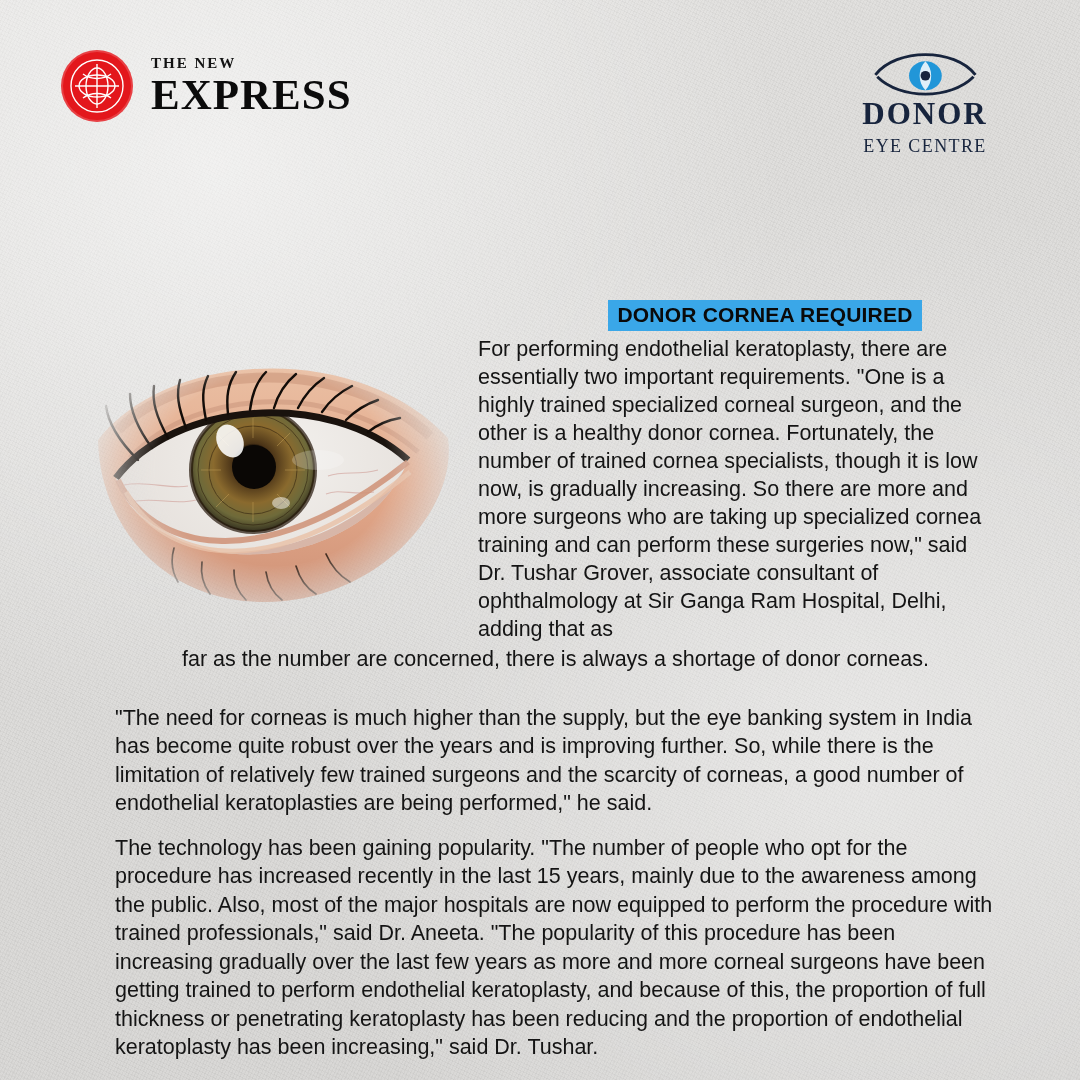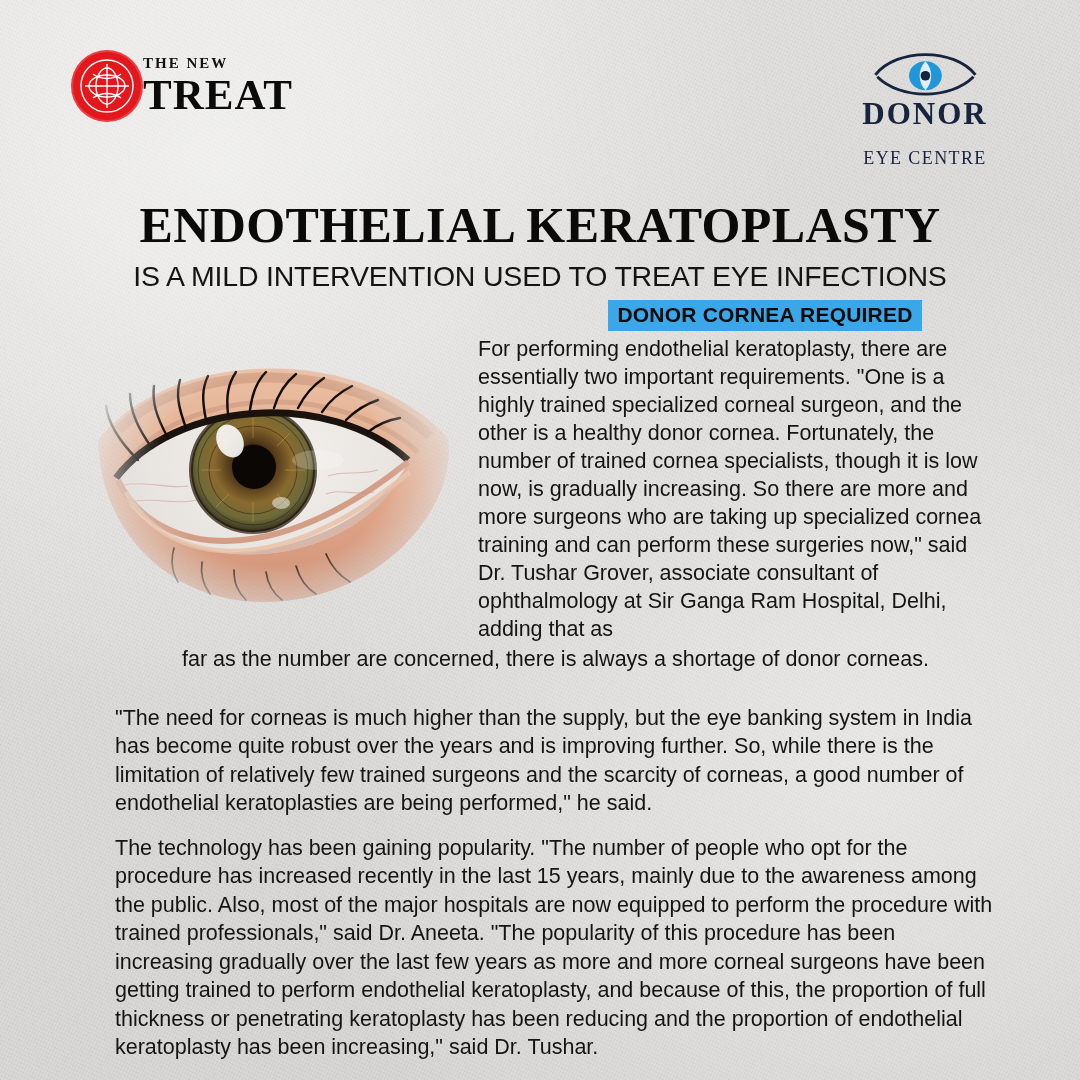--- a/index.html
+++ b/index.html
@@ -18,22 +18,22 @@
       repeating-linear-gradient(115deg, rgba(0,0,0,0.028) 0px, rgba(0,0,0,0.028) 1px, rgba(255,255,255,0.02) 1px, rgba(255,255,255,0.02) 3px),
       repeating-linear-gradient(25deg, rgba(0,0,0,0.022) 0px, rgba(0,0,0,0.022) 1px, rgba(255,255,255,0.02) 1px, rgba(255,255,255,0.02) 4px),
       linear-gradient(160deg, #e3e2e0 0%, #dcdbd9 40%, #d4d3d1 100%);
   }
 
   
   #header {
     position: absolute; top: 44px; left: 0; width: 1080px; height: 120px;
   }
   #masthead {
-    position: absolute; left: 71px; top: 6px;
-    display: flex; align-items: center; 
+    position: absolute; left: 61px; top: 6px;
+    display: flex; align-items: center; gap: 18px;
   }
   .tnie-seal {
     width: 72px; height: 72px; border-radius: 50%;
     background: #e3171c;
     position: relative; flex: none;
     box-shadow: inset 0 0 0 2px rgba(255,255,255,0.18);
   }
   .tnie-seal svg { position: absolute; inset: 0; }
   #masthead-text { line-height: 1; }
   .tnie-the-new {
@@ -51,21 +51,21 @@
     position: absolute; right: 70px; top: 0px;
     width: 170px; text-align: center; color: #1b2a49;
   }
   #vision-eye { height: 52px; display: block; margin: 0 auto 2px; }
   .vision-name {
     font-family: "Liberation Serif", serif;
     font-size: 31px; font-weight: 700; letter-spacing: 2px; color: #17243d; line-height: 1;
   }
   .vision-sub {
     font-family: "Liberation Serif", serif;
-    font-size: 18px; letter-spacing: 1.4px; color: #17243d; margin-top: 19px;
+    font-size: 18px; letter-spacing: 1.4px; color: #17243d; margin-top: 7px;
   }
 
   
   #headline-block { position: absolute; top: 196px; left: 0; width: 1080px; text-align: center; }
   #headline {
     font-family: "Liberation Serif", serif;
     font-weight: 700; font-size: 50px; letter-spacing: 0.4px; color: #0a0a0a;
     white-space: nowrap;
   }
   #subhead {
@@ -132,41 +132,37 @@
             <path d="M36 14 L36 58 M14 36 L58 36"></path>
             <path d="M22 24 C30 30 42 30 50 24"></path>
             <path d="M22 48 C30 42 42 42 50 48"></path>
             <ellipse cx="36" cy="36" rx="11" ry="18"></ellipse>
             <ellipse cx="36" cy="36" rx="18" ry="11"></ellipse>
           </g>
         </svg>
       </div>
       <div id="masthead-text">
         <div class="tnie-the-new">THE NEW</div>
-        <div class="tnie-indian">TREAT</div>
+        <div class="tnie-indian">EXPRESS</div>
       </div>
     </div>
 
     <div id="vision-logo">
       <svg id="vision-eye" viewBox="0 0 140 54" aria-hidden="true">
         <path d="M18 32 C40 4 100 4 122 32" fill="none" stroke="#17243d" stroke-width="3"></path>
         <path d="M20 34 C44 58 96 58 120 34" fill="none" stroke="#17243d" stroke-width="3"></path>
         <ellipse cx="70" cy="33" rx="17" ry="15" fill="#2196d8"></ellipse>
         <path d="M70 18 C62 26 62 40 70 48 C78 40 78 26 70 18 Z" fill="#ffffff" opacity="0.85"></path>
         <circle cx="70" cy="33" r="5" fill="#17243d"></circle>
       </svg>
       <div class="vision-name">DONOR</div>
       <div class="vision-sub">EYE CENTRE</div>
     </div>
   </div>
 
-  <div id="headline-block">
-    <div id="headline">ENDOTHELIAL KERATOPLASTY</div>
-    <div id="subhead">IS A MILD INTERVENTION USED TO TREAT EYE INFECTIONS</div>
-  </div>
 
   <div id="content">
 
     <div id="eye-figure">
       <svg id="eye-svg" viewBox="0 0 390 320" aria-hidden="true">
         <defs>
           <radialGradient id="irisGrad" cx="50%" cy="45%" r="55%">
             <stop offset="0%" stop-color="#0d0805"></stop>
             <stop offset="26%" stop-color="#0d0805"></stop>
             <stop offset="30%" stop-color="#4a3317"></stop>

